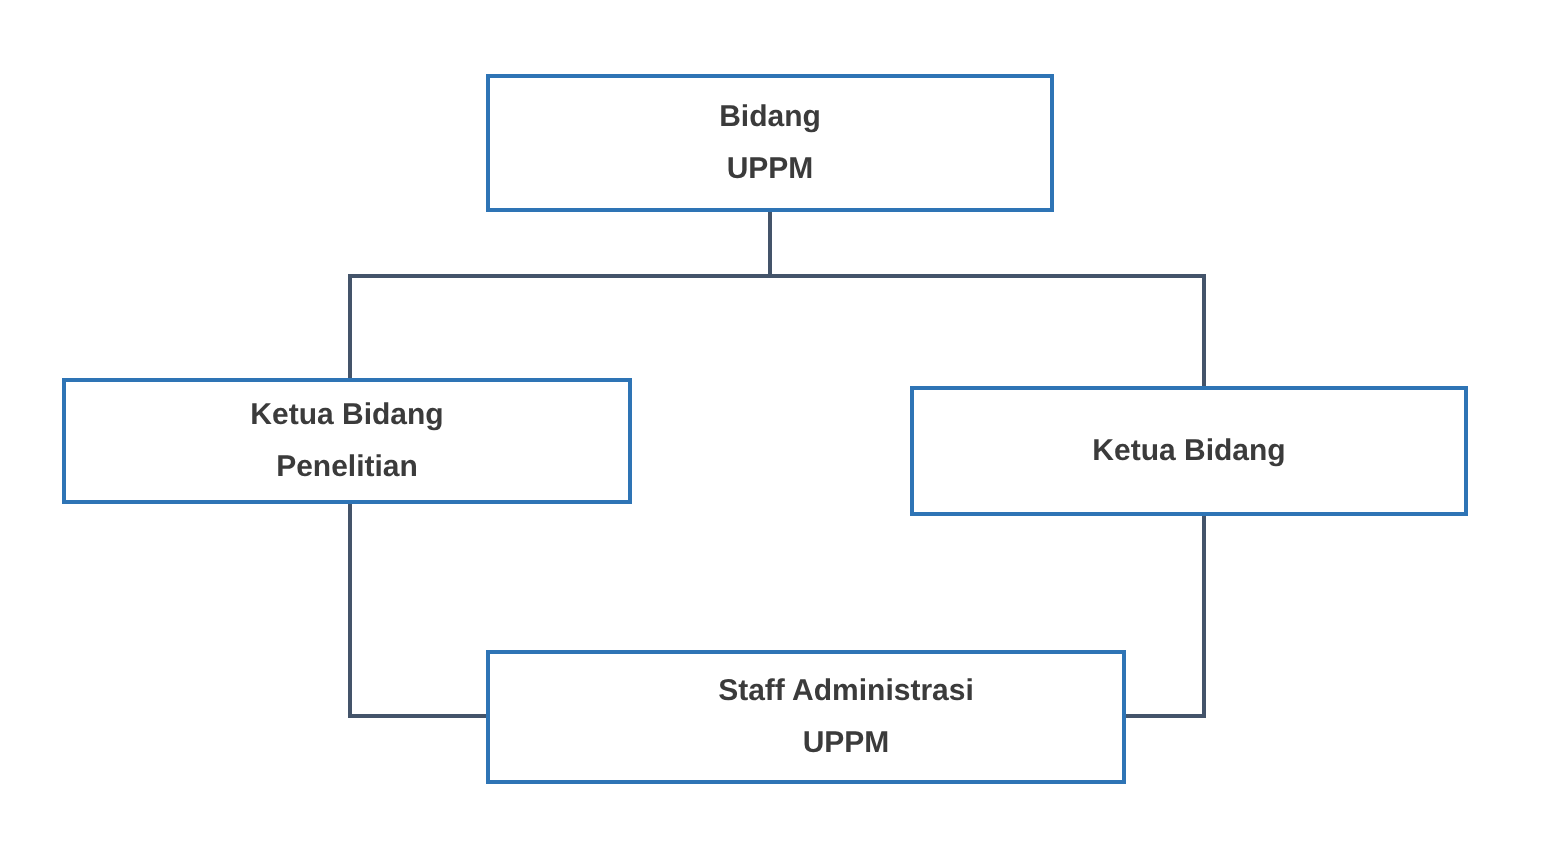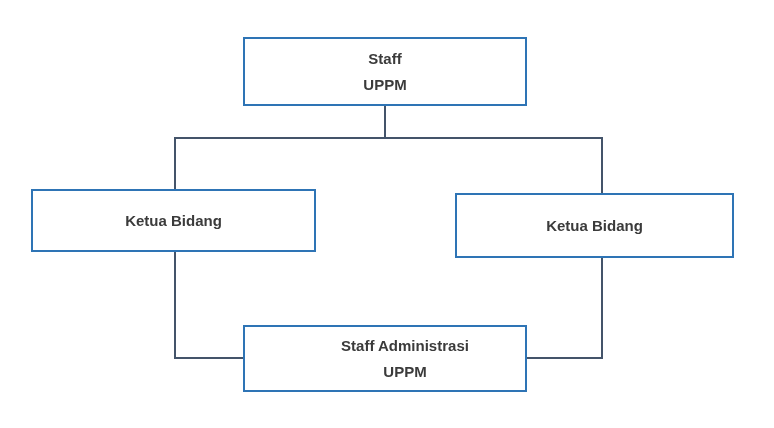--- a/index.html
+++ b/index.html
@@ -40,21 +40,21 @@
   }
   .connector {
     position: absolute;
     background: var(--connector);
     z-index: 1;
   }
   
   #node-ketua        { left: 243px; top: 37px;  width: 284px; height: 69px; }
   #node-penelitian   { left: 31px;  top: 189px; width: 285px; height: 63px; }
   #node-pengabdian   { left: 455px; top: 193px; width: 279px; height: 65px; }
-  #node-staff        { left: 243px; top: 325px; width: 284px; height: 67px; padding-left: 40px; }
+  #node-staff        { left: 243px; top: 325px; width: 320px; height: 67px; padding-left: 40px; }
   
   #conn-root-stem        { left: 384px; top: 106px; width: 2px;   height: 33px; }
   #conn-main-rail        { left: 174px; top: 137px; width: 429px; height: 2px; }
   #conn-left-drop        { left: 174px; top: 137px; width: 2px;   height: 52px; }
   #conn-right-drop       { left: 601px; top: 137px; width: 2px;   height: 56px; }
   #conn-left-lower-drop  { left: 174px; top: 252px; width: 2px;   height: 107px; }
   #conn-left-lower-rail  { left: 174px; top: 357px; width: 69px;  height: 2px; }
   #conn-right-lower-drop { left: 601px; top: 258px; width: 2px;   height: 101px; }
   #conn-right-lower-rail { left: 527px; top: 357px; width: 76px;  height: 2px; }
 </style>
@@ -66,26 +66,27 @@
   <div class="connector" id="conn-root-stem"></div>
   <div class="connector" id="conn-main-rail"></div>
   <div class="connector" id="conn-left-drop"></div>
   <div class="connector" id="conn-right-drop"></div>
   <div class="connector" id="conn-left-lower-drop"></div>
   <div class="connector" id="conn-left-lower-rail"></div>
   <div class="connector" id="conn-right-lower-drop"></div>
   <div class="connector" id="conn-right-lower-rail"></div>
 
   <div class="node" id="node-ketua">
-    <span class="line">Staff</span>
+    <span class="line">Bidang</span>
     <span class="line">UPPM</span>
   </div>
 
   <div class="node" id="node-penelitian">
     <span class="line">Ketua Bidang</span>
+    <span class="line">Penelitian</span>
   </div>
 
   <div class="node" id="node-pengabdian">
     <span class="line">Ketua Bidang</span>
   </div>
 
   <div class="node" id="node-staff">
     <span class="line">Staff Administrasi</span>
     <span class="line">UPPM</span>
   </div>

